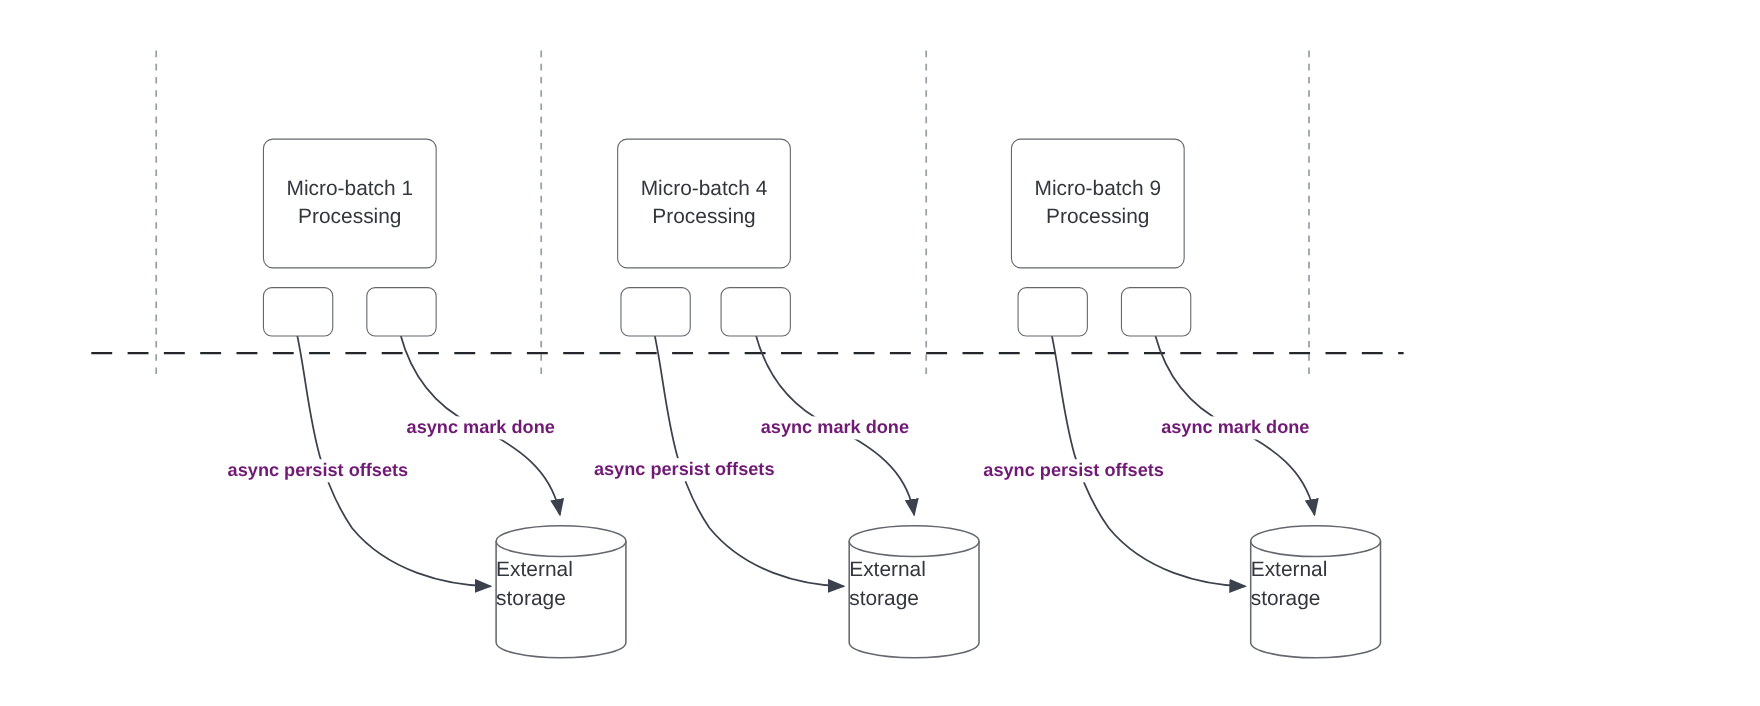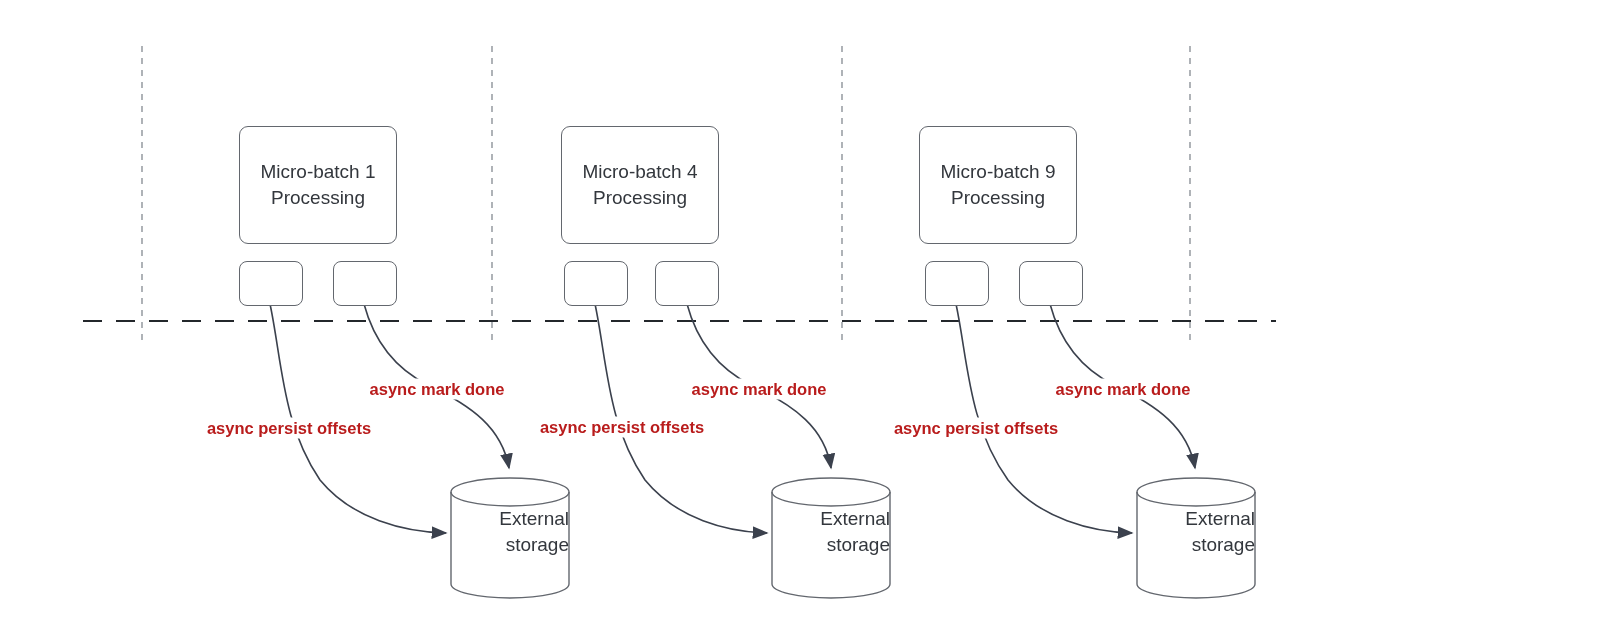--- a/index.html
+++ b/index.html
@@ -40,31 +40,31 @@
     border-radius: 8px;
     background: #ffffff;
   }
 
   
   .albl {
     position: absolute;
     transform: translate(-50%, -50%);
     font-size: 16.5px;
     font-weight: bold;
-    color: #b91c1c;
+    color: #701a75;
     background: #ffffff;
     padding: 1px 3px;
     white-space: nowrap;
   }
 
   
   .stor {
     position: absolute;
     width: 118px;
-    text-align: right;
+    text-align: left;
     font-size: 19px;
     line-height: 26px;
     color: #33373d;
   }
 
   .time-label {
     position: absolute;
     font-size: 24px;
     color: #33373d;
     white-space: nowrap;

